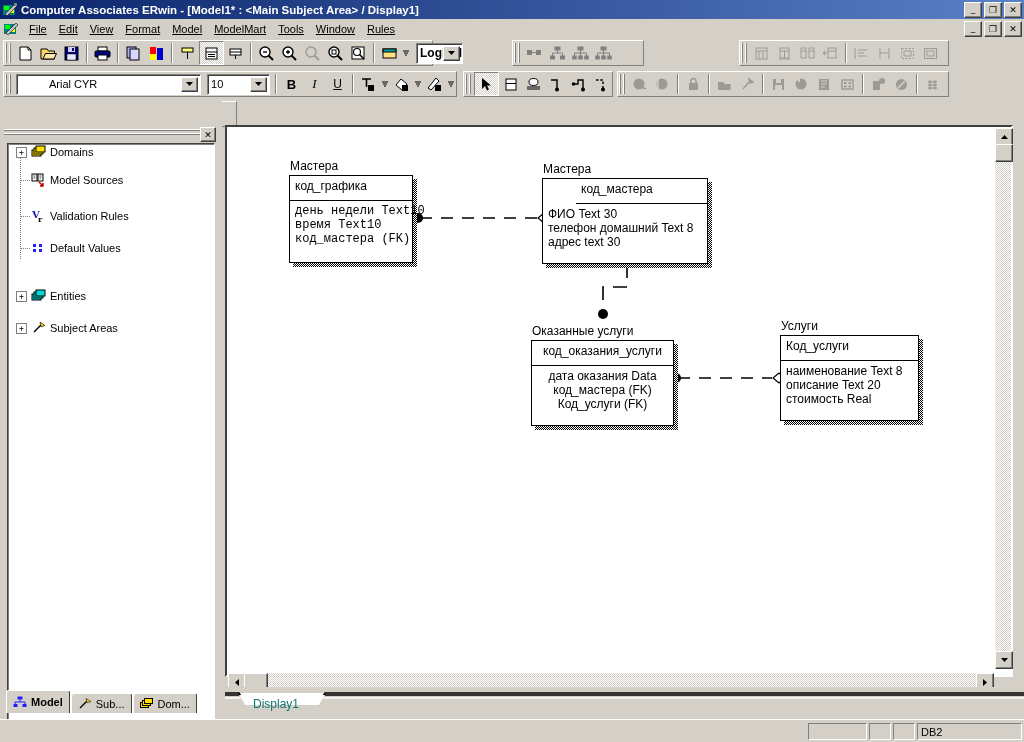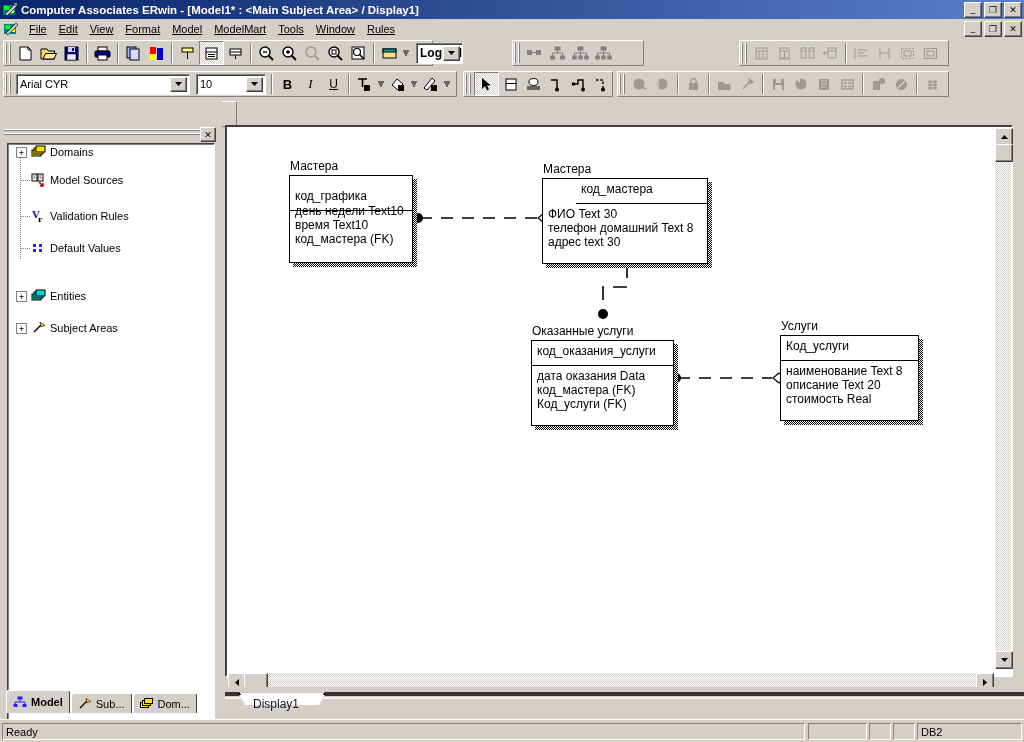--- a/index.html
+++ b/index.html
@@ -474,21 +474,21 @@
             <rect x="5" y="6" width="7" height="5"></rect>
           </svg>
       </div>
     </div>
   </div>
 
   <div class="tbrow tbrow2">
 
     <div class="tbgroup" style="left:3px;width:452px;">
       <div class="gripper"></div>
-      <div class="combo" style="width:172px;">
+      <div class="combo" style="width:172px;padding-left:29px;">
         <div class="cval">Arial CYR</div>
         <div class="carrow">
           <svg width="7" height="4" viewBox="0 0 7 4">
               <path d="M0 0 L7 0 L3.5 4 Z" fill="#000"></path>
             </svg>
         </div>
       </div>
       <div class="combo" style="width:68px;margin-left:4px;">
         <div class="cval">10</div>
         <div class="carrow">
@@ -846,24 +846,24 @@
 
           <line x1="451" y1="251" x2="545" y2="251" stroke="#000" stroke-width="1.6" stroke-dasharray="12,9"></line>
           <circle cx="449" cy="251" r="5" fill="#000"></circle>
           <path d="M546 251 l6 -5 l6 5 l-6 5 z" fill="#fff" stroke="#000" stroke-width="1.2"></path>
         </svg>
 
         <div class="entity" style="left:62px;top:48px;">
           <div class="ename">Мастера</div>
           <div class="eshadow" style="left:4px;top:4px;width:124px;height:88px;"></div>
           <div class="ebox" style="width:124px;height:88px;">
-            <div class="ekey" style="height:25px;margin-top:10px;">
+            <div class="ekey" style="height:25px;">
               <div class="erow">код_графика</div>
             </div>
-            <div class="eattrs" style="top:25px;">
+            <div class="eattrs" style="top:25px;font-family:Liberation Mono, monospace;">
               <div class="erow">день недели Text10</div>
               <div class="erow">время Text10</div>
               <div class="erow">код_мастера (FK)</div>
             </div>
           </div>
         </div>
 
         <div class="entity" style="left:315px;top:51px;">
           <div class="ename">Мастера</div>
           <div class="eshadow" style="left:4px;top:4px;width:166px;height:86px;"></div>
@@ -875,21 +875,21 @@
               <div class="erow">ФИО Text 30</div>
               <div class="erow">телефон домашний Text 8</div>
               <div class="erow">адрес text 30</div>
             </div>
           </div>
         </div>
 
         <div class="entity" style="left:304px;top:213px;">
           <div class="ename">Оказанные услуги</div>
           <div class="eshadow" style="left:4px;top:4px;width:143px;height:86px;"></div>
-          <div class="ebox" style="width:143px;height:86px;">
+          <div class="ebox" style="width:143px;height:86px;text-align:center;">
             <div class="ekey" style="height:25px;">
               <div class="erow">код_оказания_услуги</div>
             </div>
             <div class="eattrs" style="top:25px;">
               <div class="erow">дата оказания Data</div>
               <div class="erow">код_мастера (FK)</div>
               <div class="erow">Код_услуги (FK)</div>
             </div>
           </div>
         </div>
@@ -943,24 +943,23 @@
 
   <div class="disptabs">
     <svg width="799" height="30" viewBox="0 0 799 30" style="position:absolute;left:0;top:0;">
       <rect x="0" y="0" width="799" height="30" fill="#d4d0c8"></rect>
       <path d="M0 8 L799 8" stroke="#000" stroke-width="1.6"></path>
       <path d="M0 11 L799 11" stroke="#fff" stroke-width="1.6"></path>
       <path d="M0 6 L14 6 L20 16 L94 16 L100 6 L799 6" fill="#ffffff" stroke="#000" stroke-width="1.6"></path>
       <path d="M0 9 L14 9 L20 19 L94 19 L100 9 L799 9" fill="none" stroke="#ffffff" stroke-width="0"></path>
       <path d="M2 8 L14 8 L20 18 L94 18 L100 8" fill="#fff" stroke="none"></path>
     </svg>
-    <div style="position:absolute;left:28px;top:10px;font-size:12px;color:#0f172a;">Display1</div>
+    <div style="position:absolute;left:28px;top:10px;font-size:12px;color:#0f766e;">Display1</div>
   </div>
 
   <div class="statusbar">
-    <div class="spanel" style="left:2px;width:803px;">Ready</div>
     <div class="spanel" style="left:808px;width:59px;"></div>
     <div class="spanel" style="left:869px;width:22px;"></div>
     <div class="spanel" style="left:893px;width:22px;"></div>
     <div class="spanel" style="left:917px;width:105px;">DB2</div>
   </div>
 
 </div>
 
 </body></html>

